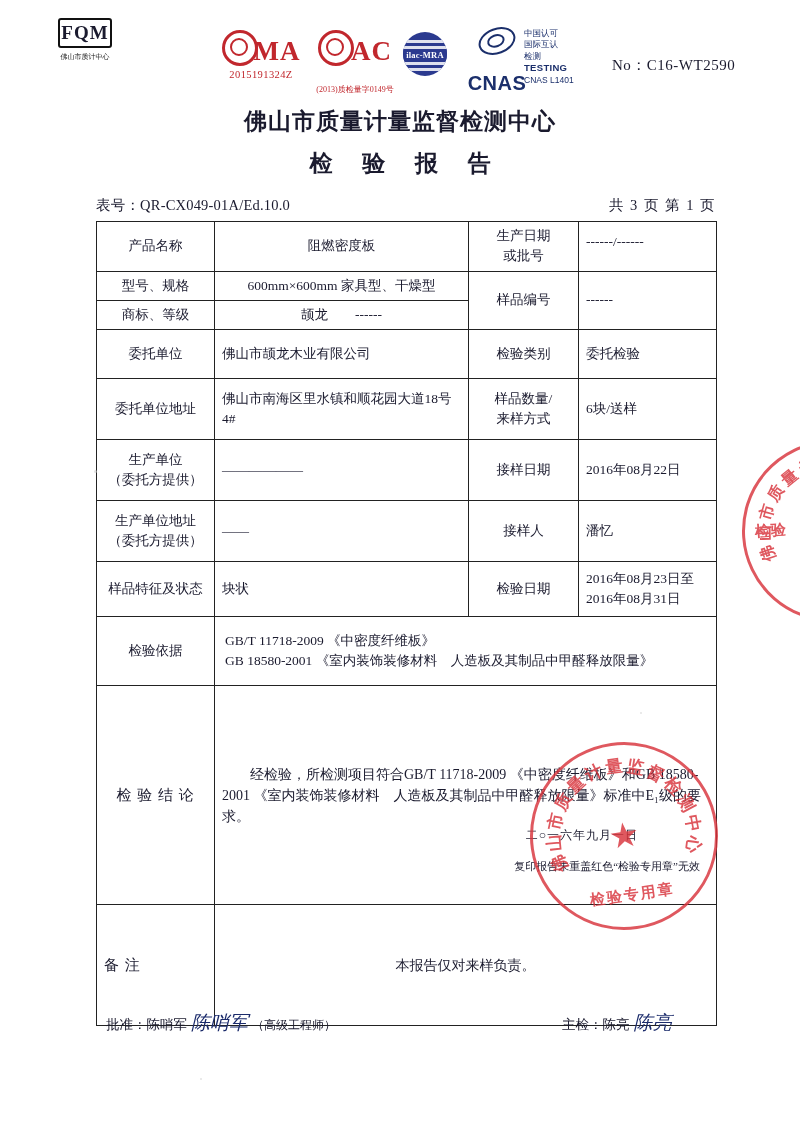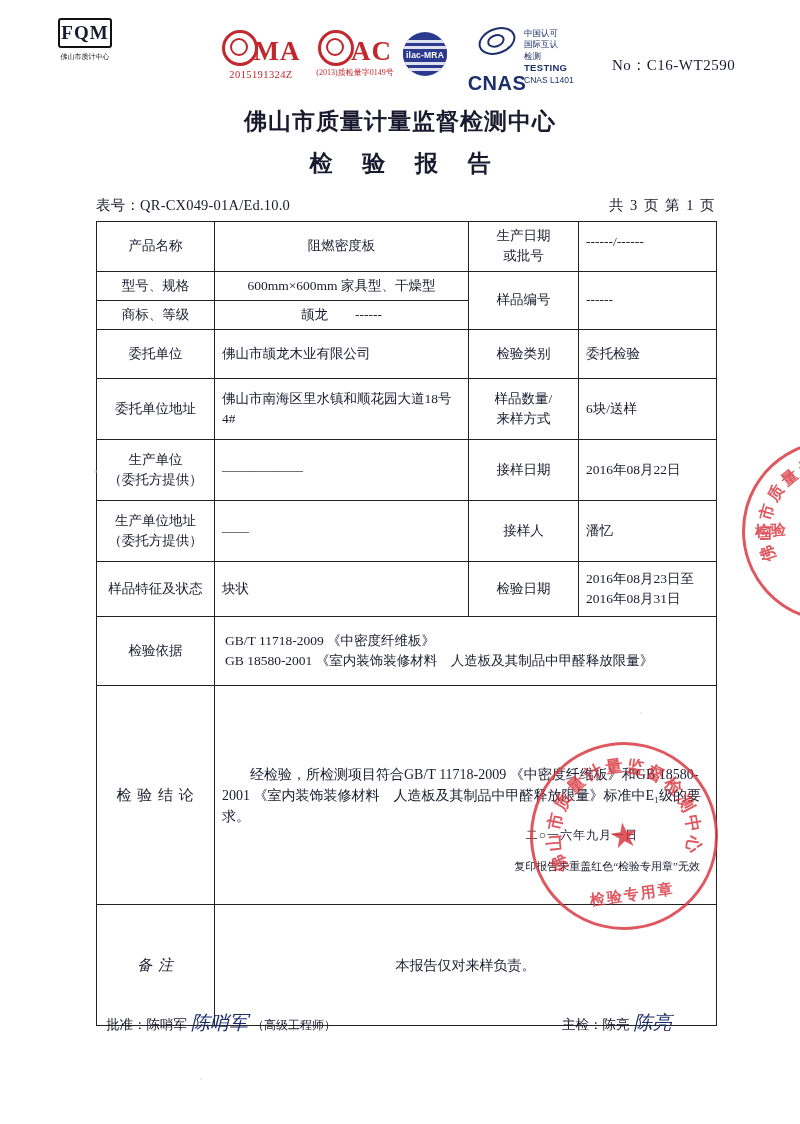--- a/index.html
+++ b/index.html
@@ -127,21 +127,21 @@
     left: 5px;
     top: 5px;
     width: 14px;
     height: 14px;
     border: 2px solid #c1272d;
     border-radius: 50%;
   }
   .cal-num {
     color: #c1272d;
     font-size: 8px;
-    margin-top: 1px;
+    margin-top: 18px;
   }
 
   .ilac {
     position: absolute;
     left: 386px;
     top: 18px;
     width: 78px;
     height: 46px;
   }
   .ilac-circ {
@@ -162,21 +162,21 @@
     opacity: 0.85;
   }
   .ilac-label {
     position: absolute;
     left: 0; right: 0;
     top: 17px;
     text-align: center;
     color: #fff;
     font-size: 8.5px;
     font-weight: bold;
-    font-family: Liberation Sans, sans-serif;
+    font-family: Liberation Serif, serif;
     letter-spacing: 0.2px;
     background: #2b3a8f;
     padding: 1px 0;
   }
 
   .cnas {
     position: absolute;
     left: 452px;
     top: 14px;
     width: 90px;
@@ -337,25 +337,24 @@
     letter-spacing: 1px;
   }
   .void-note {
     position: absolute;
     right: 16px;
     bottom: 30px;
     font-size: 11px;
   }
 
   .remark-label {
-    text-align: center;
+    text-align: left;
     font-size: 15px;
     letter-spacing: 1px;
     line-height: 3.4;
-    font-style: italic;
   }
   .remark-body {
     height: 112px;
     vertical-align: middle;
     text-align: center;
     font-size: 14px;
   }
 
   
   .sig-row {

